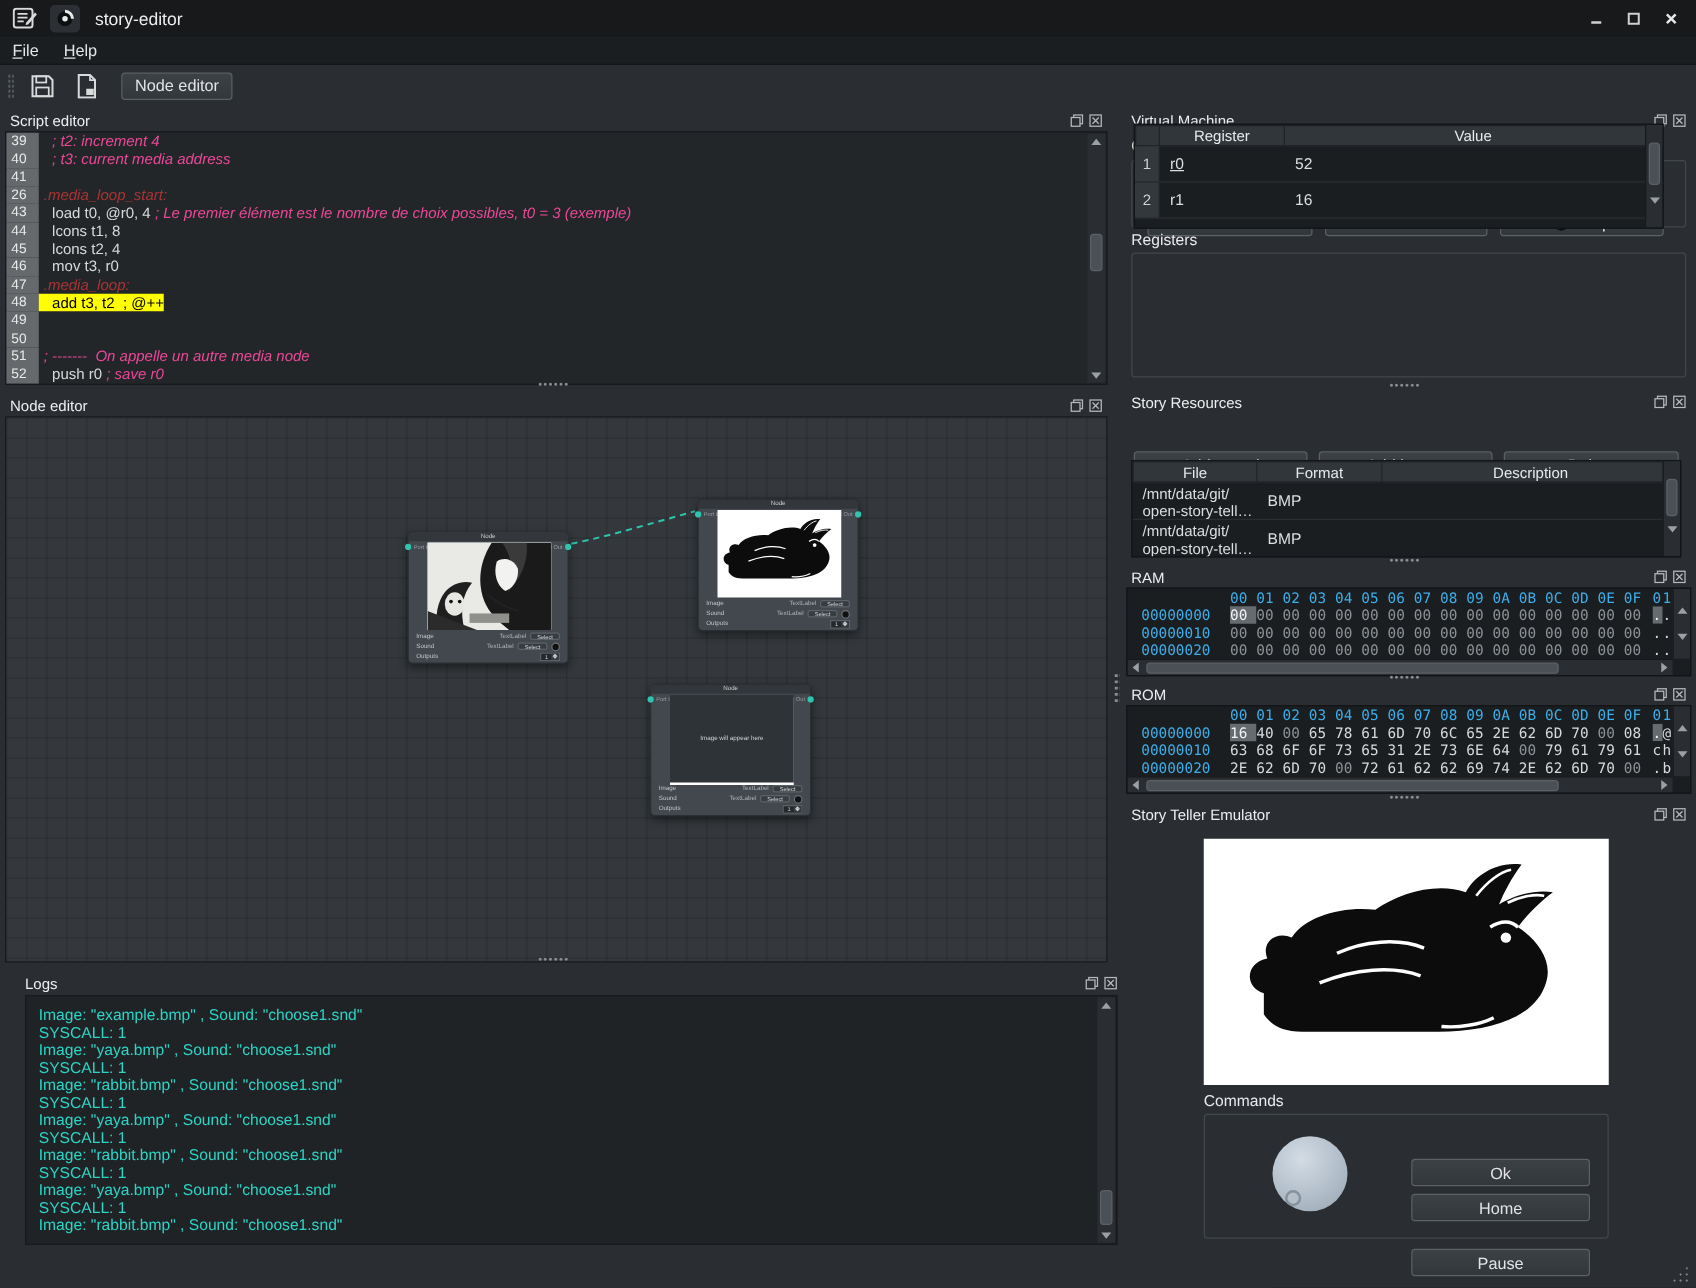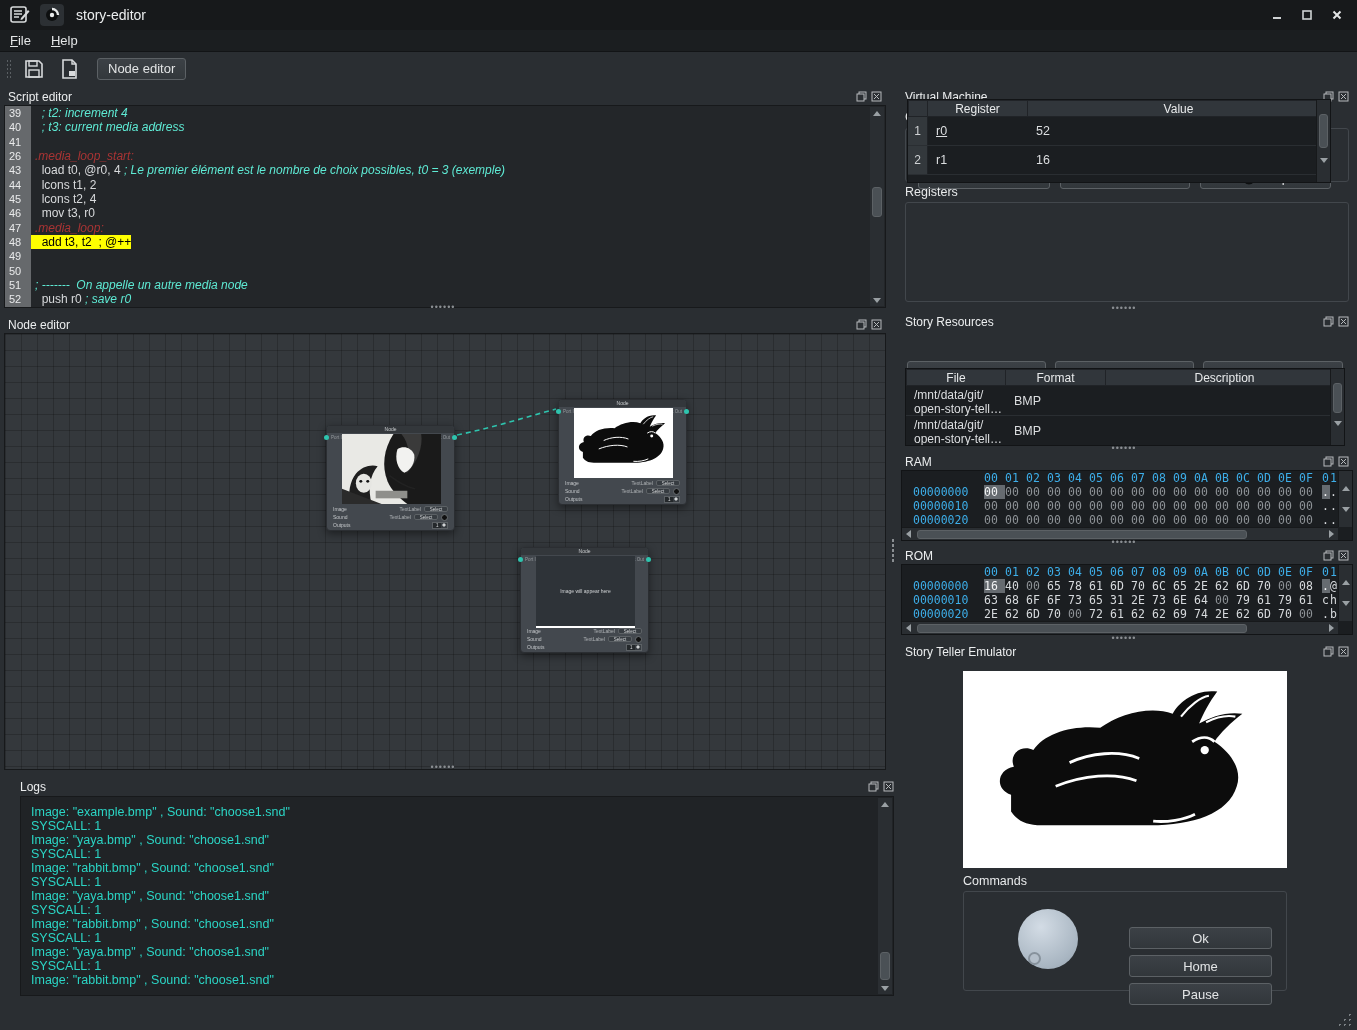--- a/index.html
+++ b/index.html
@@ -45,21 +45,21 @@
   .section-label { position:absolute; font-size:12.5px; color:#e8eaeb; }
 
   
   #script-panel { left:0; top:88px; width:890px; height:224px; }
   #script-content { left:4px; top:17px; width:882px; height:203px; overflow:hidden; }
   .code-line { height:14.35px; line-height:14.35px; font-size:12px; white-space:pre; display:flex; }
   .gutter { display:inline-block; width:26px; background:#66696c; color:#e9eaeb;
             font-size:11px; text-align:left; padding-left:4px; flex:0 0 26px; }
   .line-body { padding-left:4px; }
   .tok-code { color:#d8dadc; }
-  .tok-comment { color:#5eead4; font-style:italic; }
+  .tok-comment { color:#ec4899; font-style:italic; }
   .tok-label { color:#a93434; font-style:italic; }
   .code-line.hl .line-body { background:#ffff00; }
   .code-line.hl .line-body span { color:#000; font-style:normal; }
   .vscroll { position:absolute; right:1px; top:1px; bottom:1px; width:14px; background:#2a2e32; }
   .vscroll .arr { position:absolute; left:0; width:14px; height:12px; display:flex; align-items:center; justify-content:center; }
   .vscroll .arr.up { top:0; } .vscroll .arr.down { bottom:0; }
   .thumb { position:absolute; left:2px; width:10px; background:#4a5055; border:1px solid #5c6165; border-radius:3px; }
   .tri-up { width:0;height:0;border-left:4px solid transparent;border-right:4px solid transparent;border-bottom:5px solid #9aa0a4; }
   .tri-down { width:0;height:0;border-left:4px solid transparent;border-right:4px solid transparent;border-top:5px solid #9aa0a4; }
   .tri-left { width:0;height:0;border-top:4px solid transparent;border-bottom:4px solid transparent;border-right:5px solid #9aa0a4; }
@@ -160,21 +160,21 @@
                      display:flex; align-items:center; justify-content:center; overflow:hidden; }
   #emulator-screen svg { width:86%; height:94%; }
   #commands-label { left:66px; top:231px; }
   #commands-box { left:66px; top:248px; width:324px; height:100px; }
   #knob { position:absolute; left:121px; top:266px; width:60px; height:60px; border-radius:50%;
           background:radial-gradient(circle at 38% 30%, #d3dce5, #a9b6c2 70%, #93a1ad); }
   #knob-indicator { position:absolute; left:10px; top:43px; width:13px; height:13px; border-radius:50%;
           background:#b4bfca; border:2px solid #87929c; }
   #btn-ok { left:232px; top:262px; width:143px; height:22px; }
   #btn-home { left:232px; top:290px; width:143px; height:22px; }
-  #btn-pause { left:232px; top:318px; width:143px; height:22px; }
+  #btn-pause { left:232px; top:334px; width:143px; height:22px; }
 
   #size-grip { position:absolute; right:6px; bottom:4px; width:14px; height:14px;
     background-image:radial-gradient(#7b8084 1px, transparent 1px); background-size:5px 5px;
     clip-path:polygon(100% 0, 100% 100%, 0 100%); }
 </style>
 </head>
 <body>
 
 <div id="app">
 
@@ -255,21 +255,21 @@
 </span>
         </span>
     </div>
     <div class="inset" id="script-content">
       <div id="script-lines">
           <div class="code-line"><span class="gutter">39</span><span class="line-body"><span class="tok-comment">  ; t2: increment 4</span></span></div>
           <div class="code-line"><span class="gutter">40</span><span class="line-body"><span class="tok-comment">  ; t3: current media address</span></span></div>
           <div class="code-line"><span class="gutter">41</span><span class="line-body"></span></div>
           <div class="code-line"><span class="gutter">26</span><span class="line-body"><span class="tok-label">.media_loop_start:</span></span></div>
           <div class="code-line"><span class="gutter">43</span><span class="line-body"><span class="tok-code">  load t0, @r0, 4 </span><span class="tok-comment">; Le premier élément est le nombre de choix possibles, t0 = 3 (exemple)</span></span></div>
-          <div class="code-line"><span class="gutter">44</span><span class="line-body"><span class="tok-code">  lcons t1, 2</span></span></div>
+          <div class="code-line"><span class="gutter">44</span><span class="line-body"><span class="tok-code">  lcons t1, 8</span></span></div>
           <div class="code-line"><span class="gutter">45</span><span class="line-body"><span class="tok-code">  lcons t2, 4</span></span></div>
           <div class="code-line"><span class="gutter">46</span><span class="line-body"><span class="tok-code">  mov t3, r0</span></span></div>
           <div class="code-line"><span class="gutter">47</span><span class="line-body"><span class="tok-label">.media_loop:</span></span></div>
           <div class="code-line hl"><span class="gutter">48</span><span class="line-body"><span class="tok-code">  add t3, t2  </span><span class="tok-comment">; @++</span></span></div>
           <div class="code-line"><span class="gutter">49</span><span class="line-body"></span></div>
           <div class="code-line"><span class="gutter">50</span><span class="line-body"></span></div>
           <div class="code-line"><span class="gutter">51</span><span class="line-body"><span class="tok-comment">; -------  On appelle un autre media node</span></span></div>
           <div class="code-line"><span class="gutter">52</span><span class="line-body"><span class="tok-code">  push r0 </span><span class="tok-comment">; save r0</span></span></div>
           <div class="code-line"><span class="gutter">53</span><span class="line-body"><span class="tok-code">  load r0, @t0, 4 </span><span class="tok-comment">; r0      content in ram at address in T4</span></span></div>
         </div>

